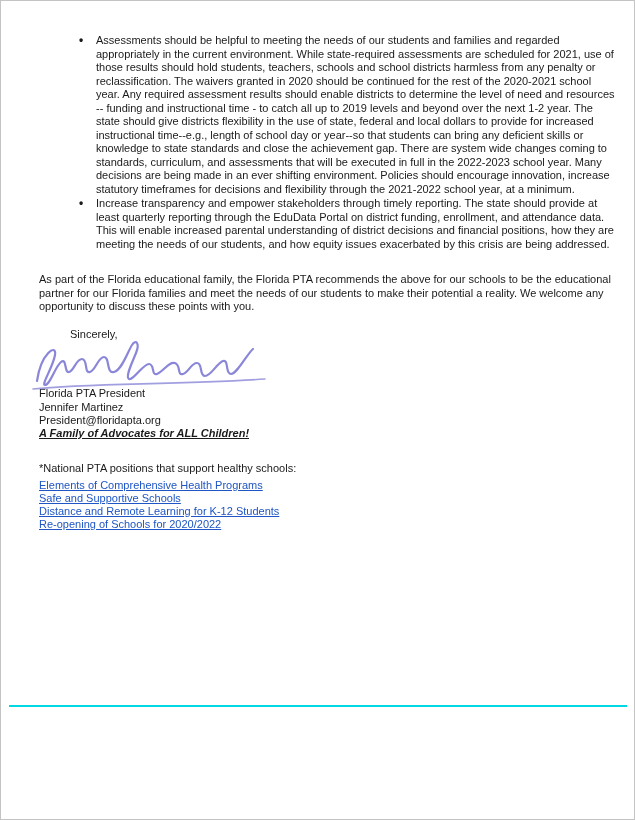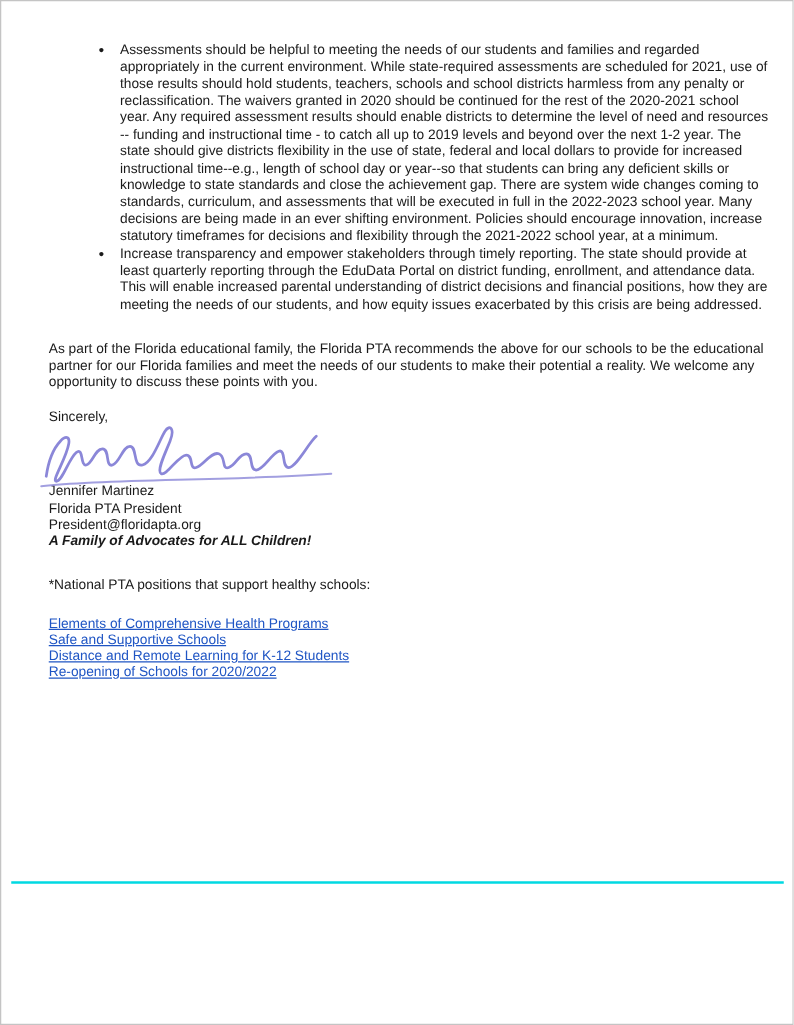--- a/index.html
+++ b/index.html
@@ -44,43 +44,45 @@
     font-size: 12px;
   }
   .bullet-item strong {
     font-weight: normal;
   }
   .closing-paragraph {
     margin-top: 22px;
   }
   .salutation {
     margin-top: 14px;
+    margin-left: 31px;
   }
   .signature-wrap {
     margin-top: 2px;
     height: 44px;
     position: relative;
   }
   .signature-wrap svg {
     position: absolute;
     left: -12px;
     top: -4px;
   }
   .signer-block div {
     line-height: 1.2;
   }
   .tagline {
     font-weight: bold;
     font-style: italic;
+    text-decoration: underline;
   }
   .footnote {
     margin-top: 22px;
   }
   .links {
-    margin-top: 17px;
+    margin-top: 3px;
   }
   .links a {
     display: block;
     color: #1f55c4;
     text-decoration: underline;
     line-height: 1.2;
     cursor: pointer;
   }
   .scan-line {
     position: absolute;
@@ -123,22 +125,22 @@
                  C69 31 71 18 77 18 C83 18 79 35 87 33 C95 31 101 12 105 6
                  C109 0 113 4 109 14 C105 24 98 38 102 40 C106 42 116 25 122 25
                  C128 25 124 37 130 35 C136 33 142 22 148 24 C154 26 150 37 156 35
                  C162 33 164 24 170 24 C176 24 172 37 178 37 C184 37 190 24 196 22
                  C202 20 198 35 204 35 C210 35 220 15 226 10" fill="none" stroke="#8b87d8" stroke-width="2.2" stroke-linecap="round"></path>
         <path d="M6 50 C60 44 150 46 238 40" fill="none" stroke="#8b87d8" stroke-width="1.6" stroke-linecap="round" opacity="0.8"></path>
       </svg>
     </div>
 
     <div class="signer-block">
+      <div>Florida PTA President</div>
       <div>Jennifer Martinez</div>
-      <div>Florida PTA President</div>
       <div>President@floridapta.org</div>
       <div class="tagline">A Family of Advocates for ALL Children!</div>
     </div>
 
     <div class="footnote">*National PTA positions that support healthy schools:</div>
 
     <div class="links">
       <a href="#">Elements of Comprehensive Health Programs</a>
       <a href="#">Safe and Supportive Schools</a>
       <a href="#">Distance and Remote Learning for K-12 Students</a>

